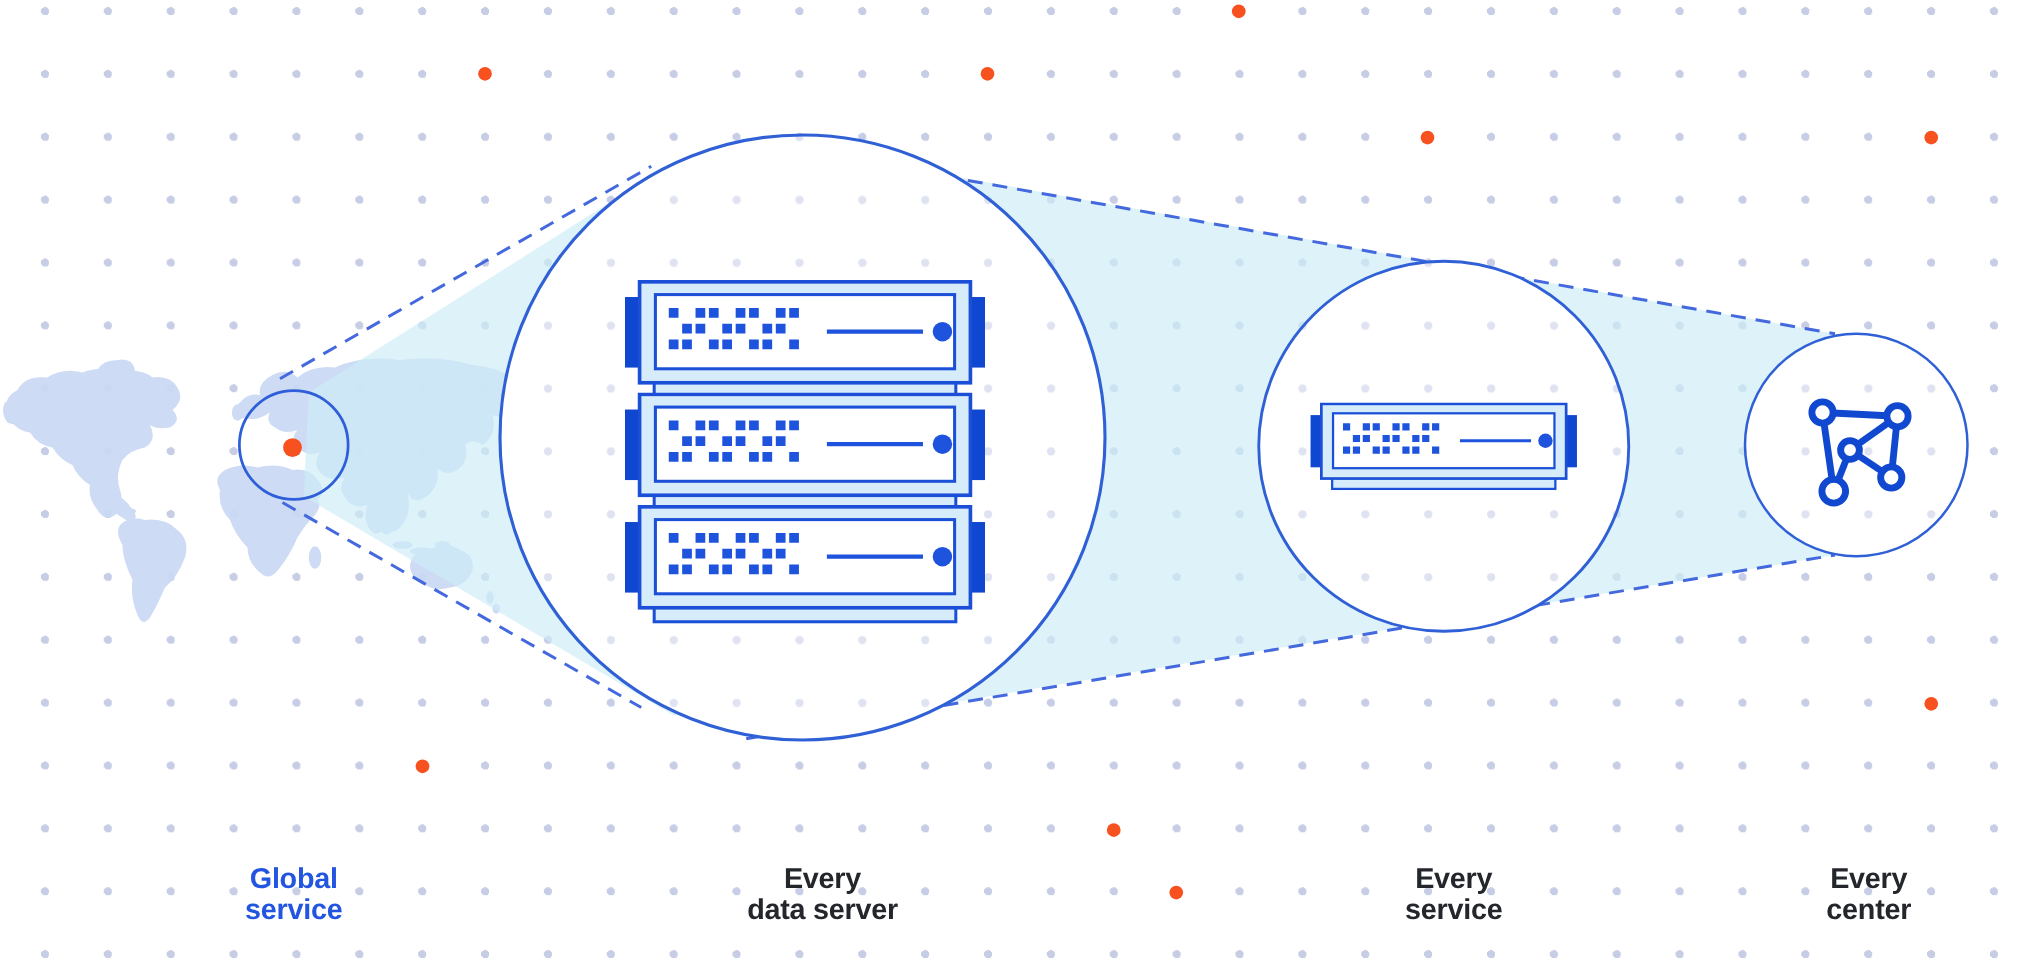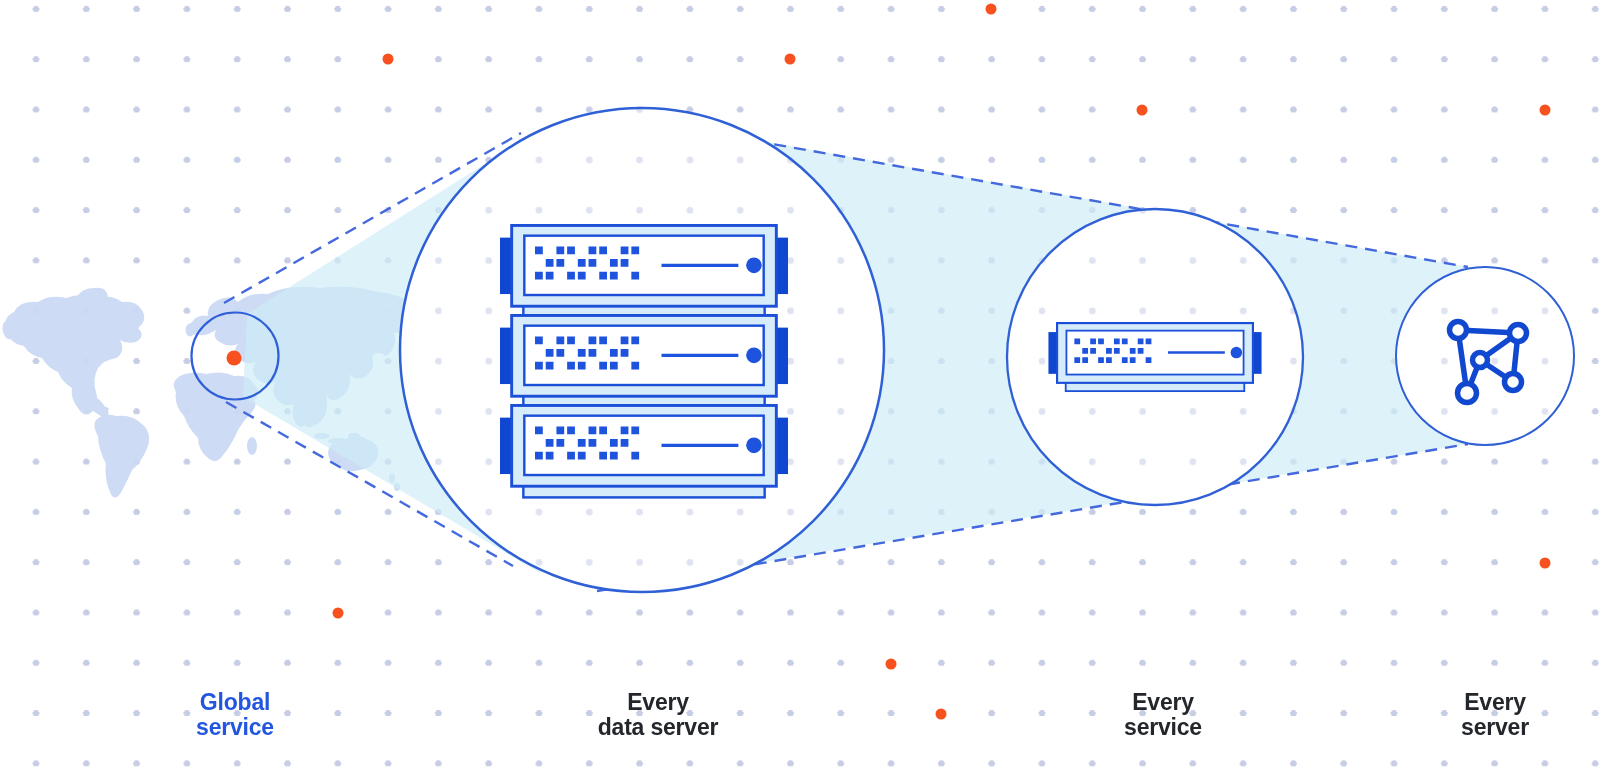--- a/index.html
+++ b/index.html
@@ -134,16 +134,16 @@
   <div class="stage-label lbl-datacenter">
     <span>Every</span><br>
     <span>data server</span>
   </div>
   <div class="stage-label lbl-server">
     <span>Every</span><br>
     <span>service</span>
   </div>
   <div class="stage-label lbl-service">
     <span>Every</span><br>
-    <span>server</span>
+    <span>center</span>
   </div>
 
 </div>
 
 </body></html>

